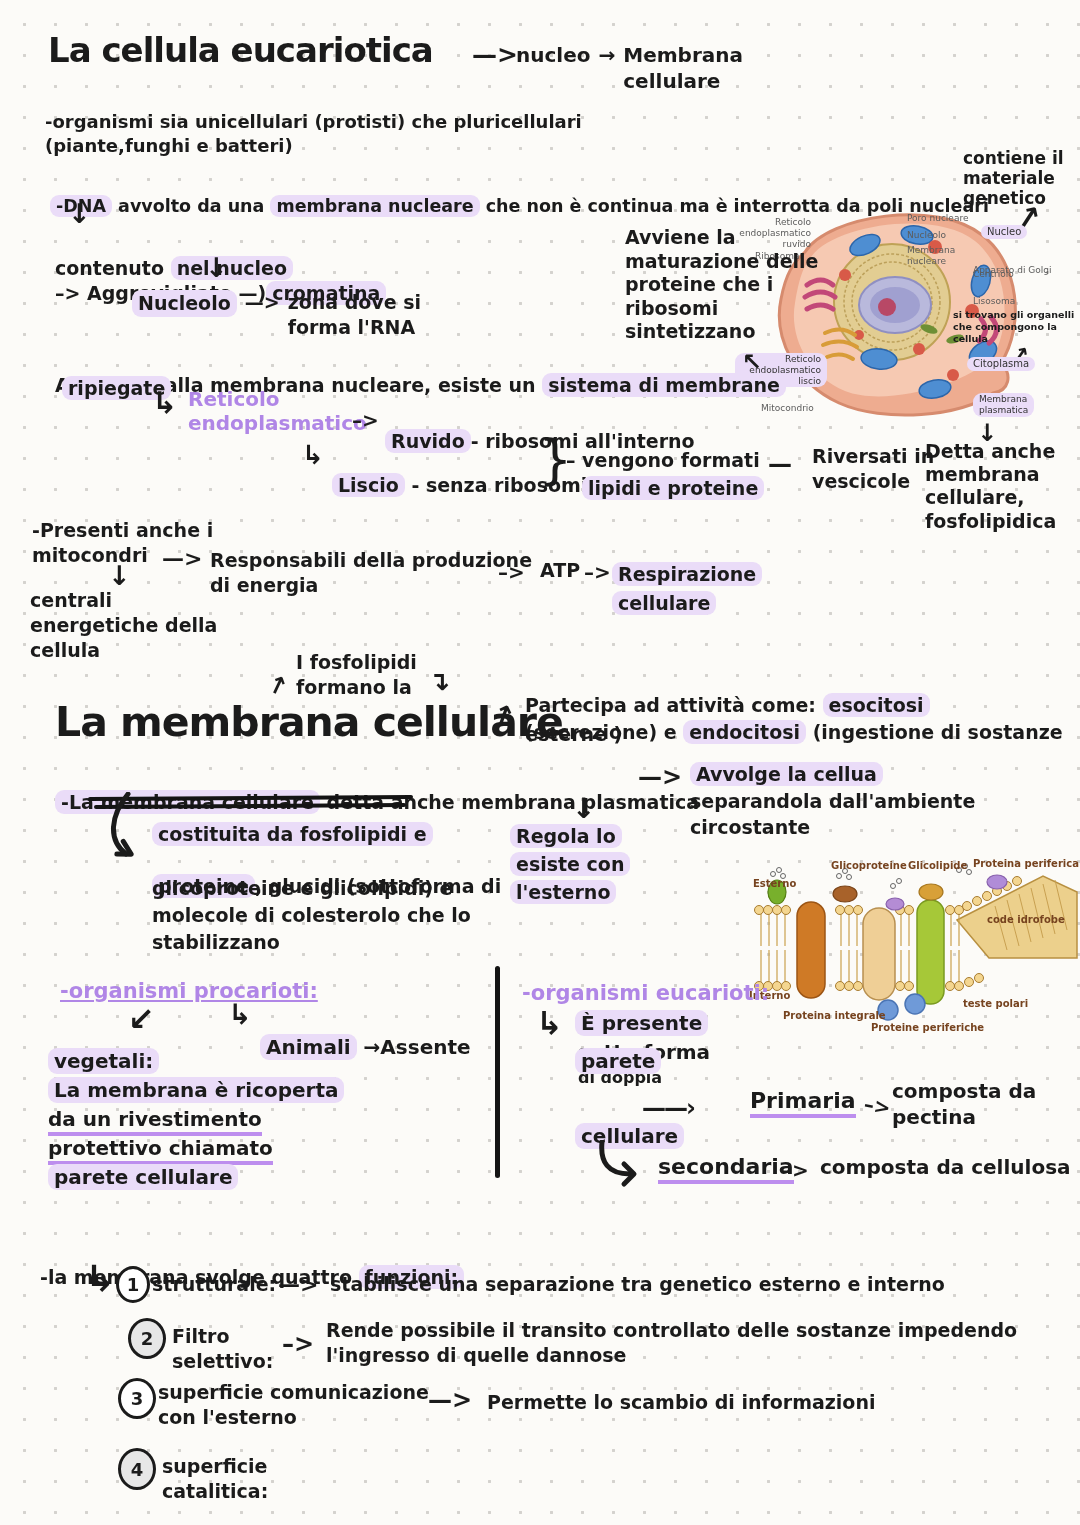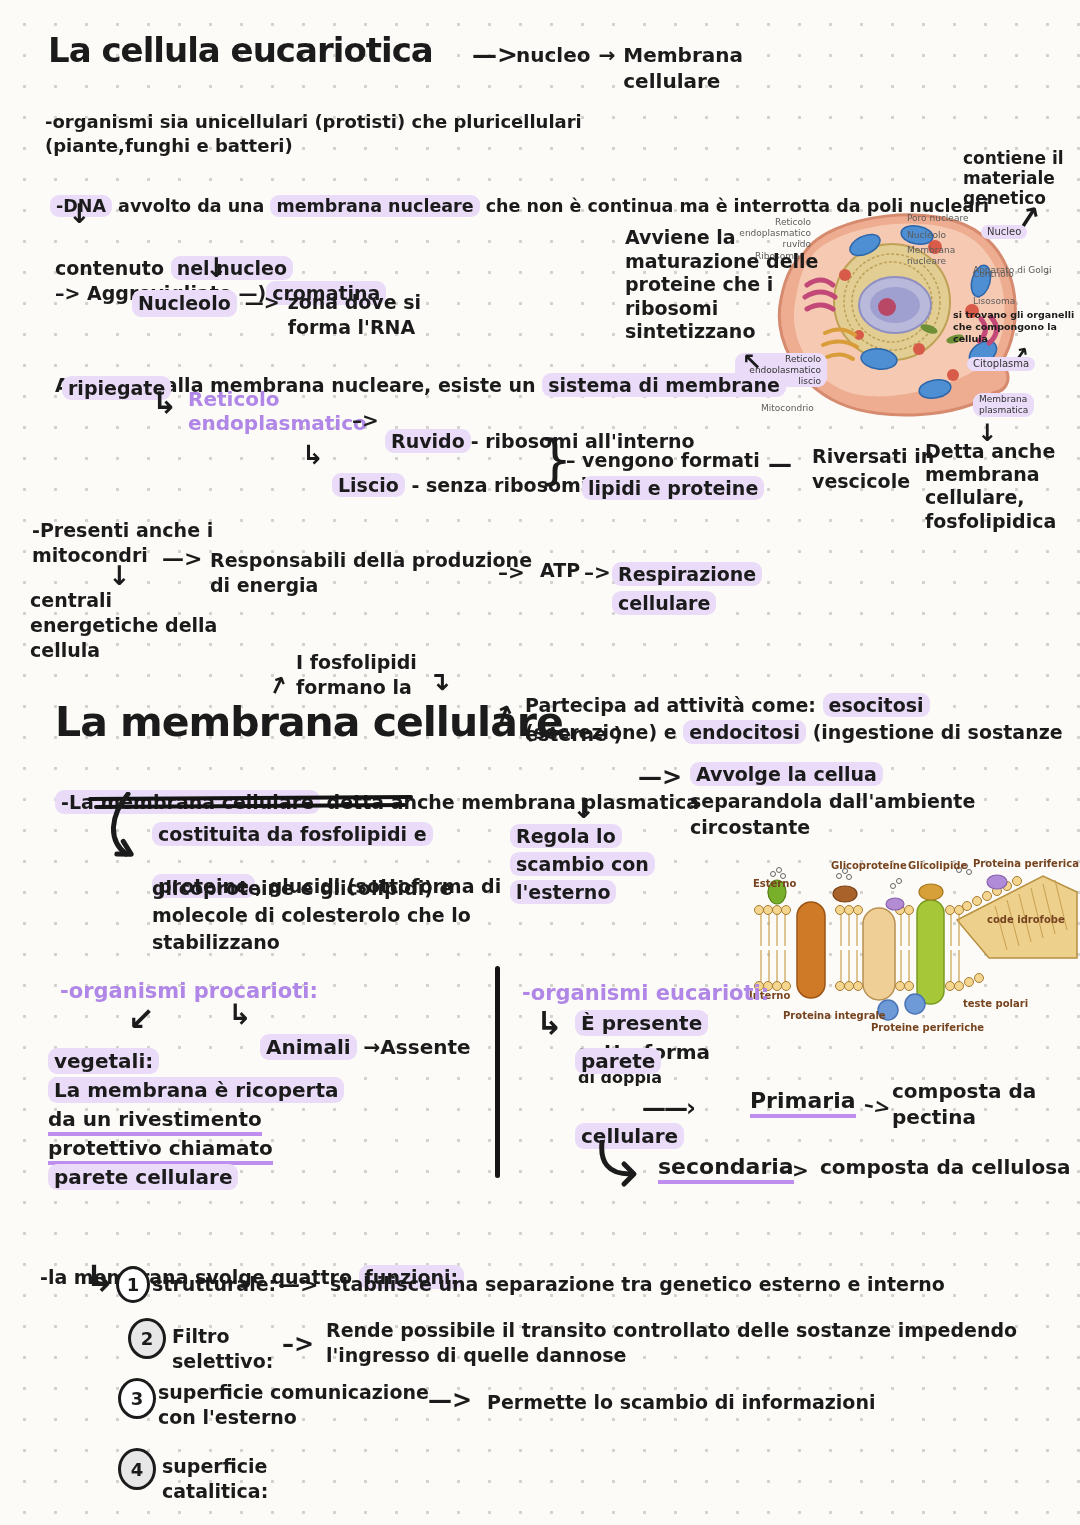--- a/index.html
+++ b/index.html
@@ -213,21 +213,21 @@
 
   <div class="t" style="left:152px;top:822px;font-size:19px;"><span class="hl">costituita da fosfolipidi e</span></div>
   <div class="t" style="left:152px;top:849px;font-size:19px;">
     <span class="hl">proteine</span><span>, glucidi (sottoforma di</span>
   </div>
   <div class="t" style="left:152px;top:876px;font-size:19px;">glicoproteine e glicolipidi) e</div>
   <div class="t" style="left:152px;top:903px;font-size:19px;">molecole di colesterolo che lo</div>
   <div class="t" style="left:152px;top:930px;font-size:19px;">stabilizzano</div>
 
   <div class="t" style="left:510px;top:824px;font-size:19px;"><span class="hl">Regola lo</span></div>
-  <div class="t" style="left:510px;top:852px;font-size:19px;"><span class="hl">scambio con</span></div>
+  <div class="t" style="left:510px;top:852px;font-size:19px;"><span class="hl">esiste con</span></div>
   <div class="t" style="left:510px;top:880px;font-size:19px;"><span class="hl">l'esterno</span></div>
 
   <div class="fig" style="left:745px;top:858px;width:335px;height:195px;">
     <svg viewBox="0 0 335 195" width="335" height="195" style="position:absolute;left:0;top:0;">
       <polygon points="212,62 298,18 332,34 332,100 244,100" fill="#ecd08c" stroke="#b89040" stroke-width="1.5"></polygon>
       <g stroke="#c8a050" stroke-width="1">
         <line x1="250" y1="48" x2="262" y2="92"></line>
           <line x1="262" y1="42" x2="274" y2="88"></line>
           <line x1="274" y1="36" x2="286" y2="84"></line>
         <line x1="286" y1="30" x2="298" y2="80"></line>
@@ -318,21 +318,21 @@
     <div class="mlabel" style="left:86px;top:2px;">Glicoproteine</div>
     <div class="mlabel" style="left:163px;top:2px;">Glicolipide</div>
     <div class="mlabel" style="left:228px;top:0px;">Proteina periferica</div>
     <div class="mlabel" style="left:242px;top:56px;">code idrofobe</div>
     <div class="mlabel" style="left:4px;top:132px;">Interno</div>
     <div class="mlabel" style="left:38px;top:152px;">Proteina integrale</div>
     <div class="mlabel" style="left:126px;top:164px;">Proteine periferiche</div>
     <div class="mlabel" style="left:218px;top:140px;">teste polari</div>
   </div>
 
-  <div class="t purple" style="left:60px;top:978px;font-size:21px;">-organismi procarioti:</div>
+  <div class="t purple" style="left:60px;top:978px;font-size:21px;text-decoration:underline;">-organismi procarioti:</div>
   <span class="arrow" style="left:128px;top:1000px;font-size:32px;">↙</span>
   <span class="arrow" style="left:228px;top:998px;font-size:28px;">↳</span>
   <div class="t" style="left:260px;top:1008px;font-size:20px;">
     <span class="hl">Animali</span> <span>→Assente</span>
   </div>
   <div class="t" style="left:48px;top:1048px;font-size:20px;"><span class="hl">vegetali:</span></div>
   <div class="t" style="left:48px;top:1077px;font-size:20px;"><span class="hl">La membrana è ricoperta</span></div>
   <div class="t" style="left:48px;top:1106px;font-size:20px;"><span class="ul">da un rivestimento</span></div>
   <div class="t" style="left:48px;top:1135px;font-size:20px;"><span class="ul">protettivo chiamato</span></div>
   <div class="t" style="left:48px;top:1164px;font-size:20px;"><span class="hl">parete cellulare</span></div>

